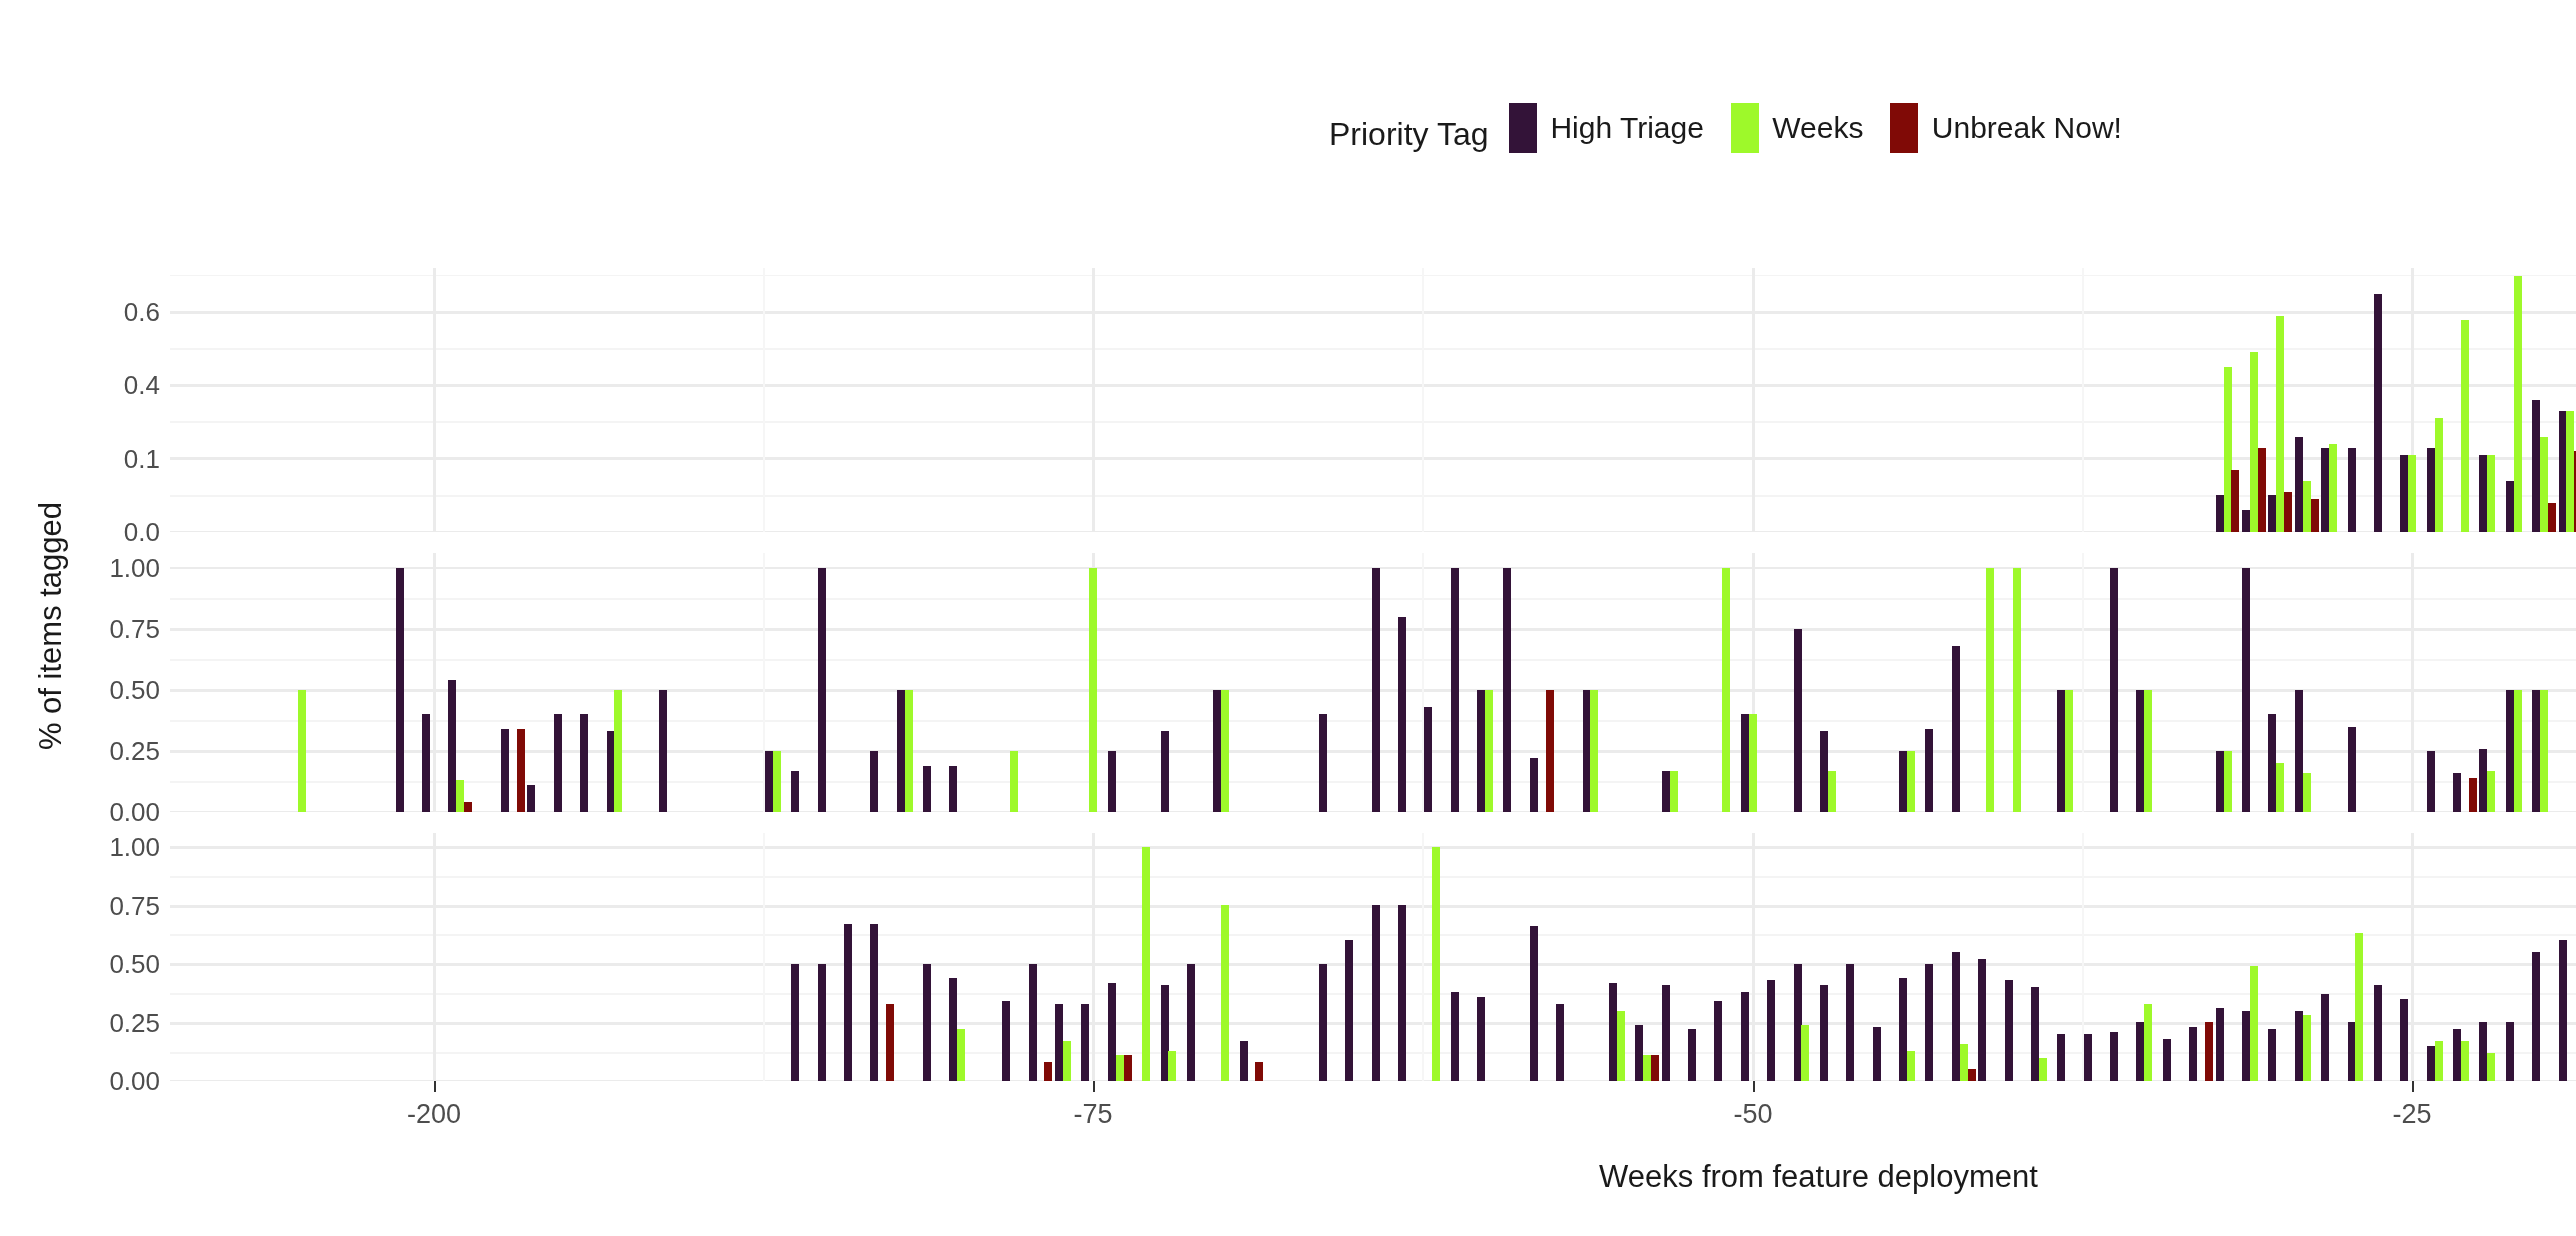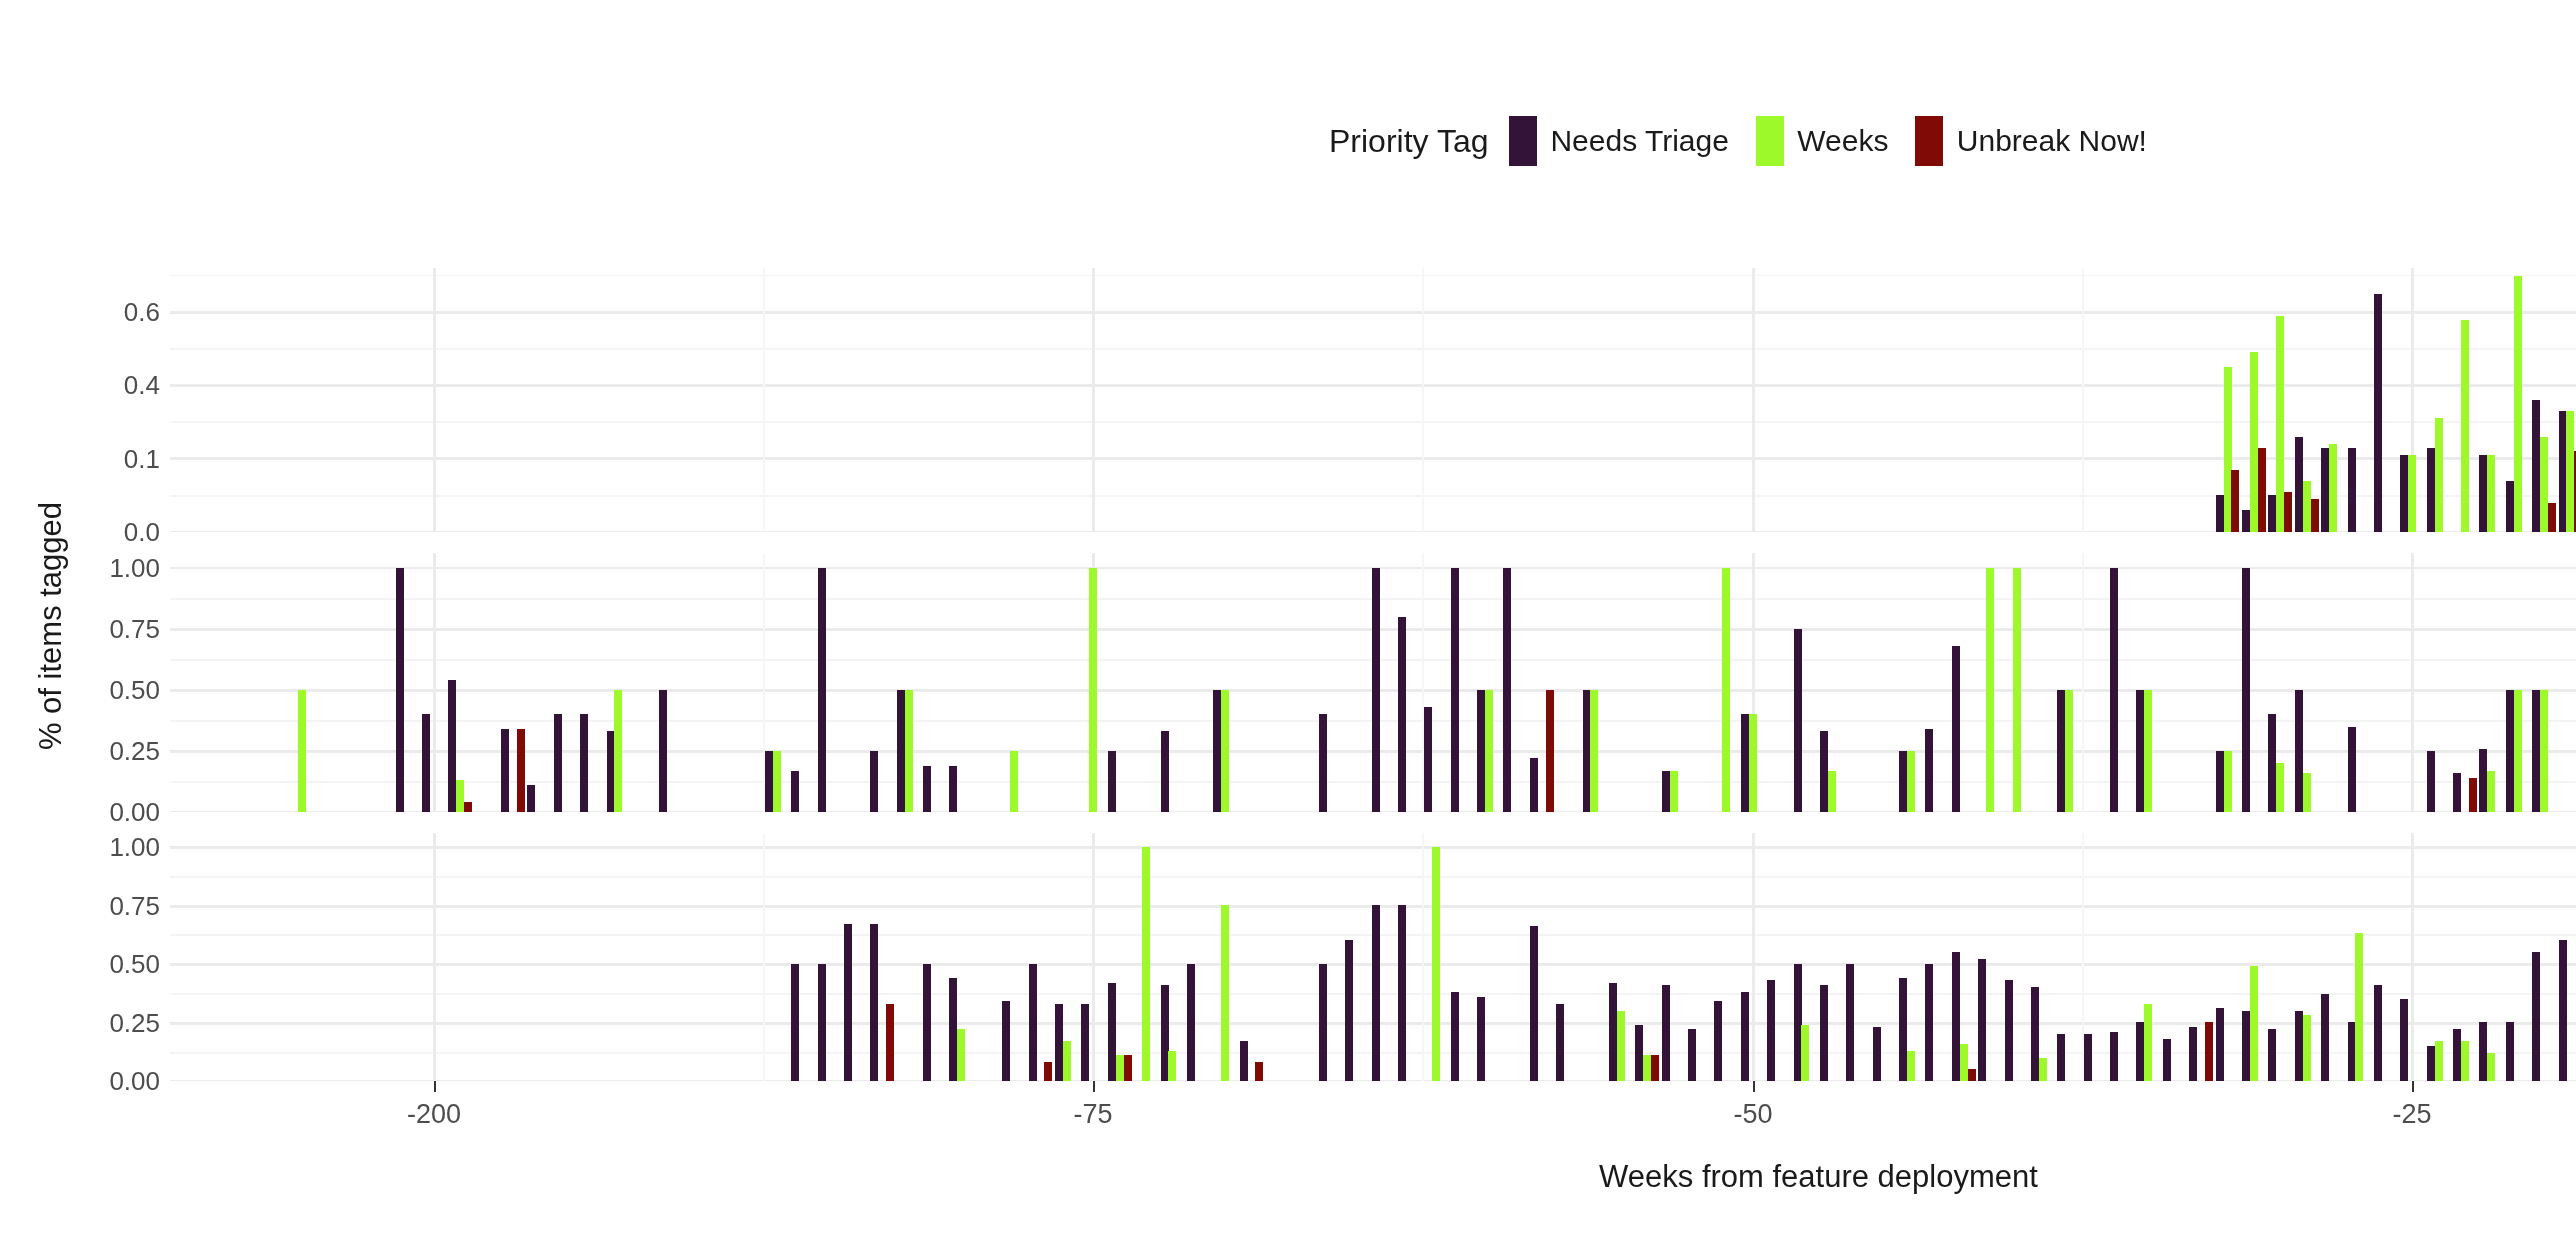--- a/index.html
+++ b/index.html
@@ -8,22 +8,22 @@
 
   
   #chart-title{
     position:absolute;left:179px;top:9.3px;width:2061px;
     font-size:38px;color:#1a1a1a;font-weight:400;letter-spacing:-0.3px;
     white-space:nowrap;
   }
 
   
   #legend{
-    position:absolute;left:1329px;top:123px;height:36px;
-    display:flex;align-items:center;gap:0px;
+    position:absolute;left:1329px;top:117px;height:36px;
+    display:flex;align-items:flex-end;gap:0px;
   }
   #legend .legend-title{font-size:32px;color:#1a1a1a;margin-right:20.6px;white-space:nowrap;}
   #legend .legend-item{display:flex;align-items:center;margin-right:27px;}
   #legend .swatch{width:28px;height:50px;display:block;}
   #legend .legend-label{font-size:30px;color:#1a1a1a;margin-left:13.4px;white-space:nowrap;}
 
   
   #y-axis-title{
     position:absolute;left:-361px;top:608px;width:824px;
     transform:rotate(-90deg);transform-origin:center center;
@@ -64,21 +64,21 @@
 </head>
 <body>
 
 <div id="root">
 
 
   <div id="legend">
     <div class="legend-title">Priority Tag</div>
     <div class="legend-item">
       <span class="swatch" style="background: rgb(51, 19, 56);"></span>
-      <span class="legend-label">Needs Triage</span>
+      <span class="legend-label">High Triage</span>
     </div>
     <div class="legend-item">
       <span class="swatch" style="background: rgb(158, 249, 42);"></span>
       <span class="legend-label">Weeks</span>
     </div>
     <div class="legend-item">
       <span class="swatch" style="background: rgb(128, 10, 6);"></span>
       <span class="legend-label">Unbreak Now!</span>
     </div>
   </div>

